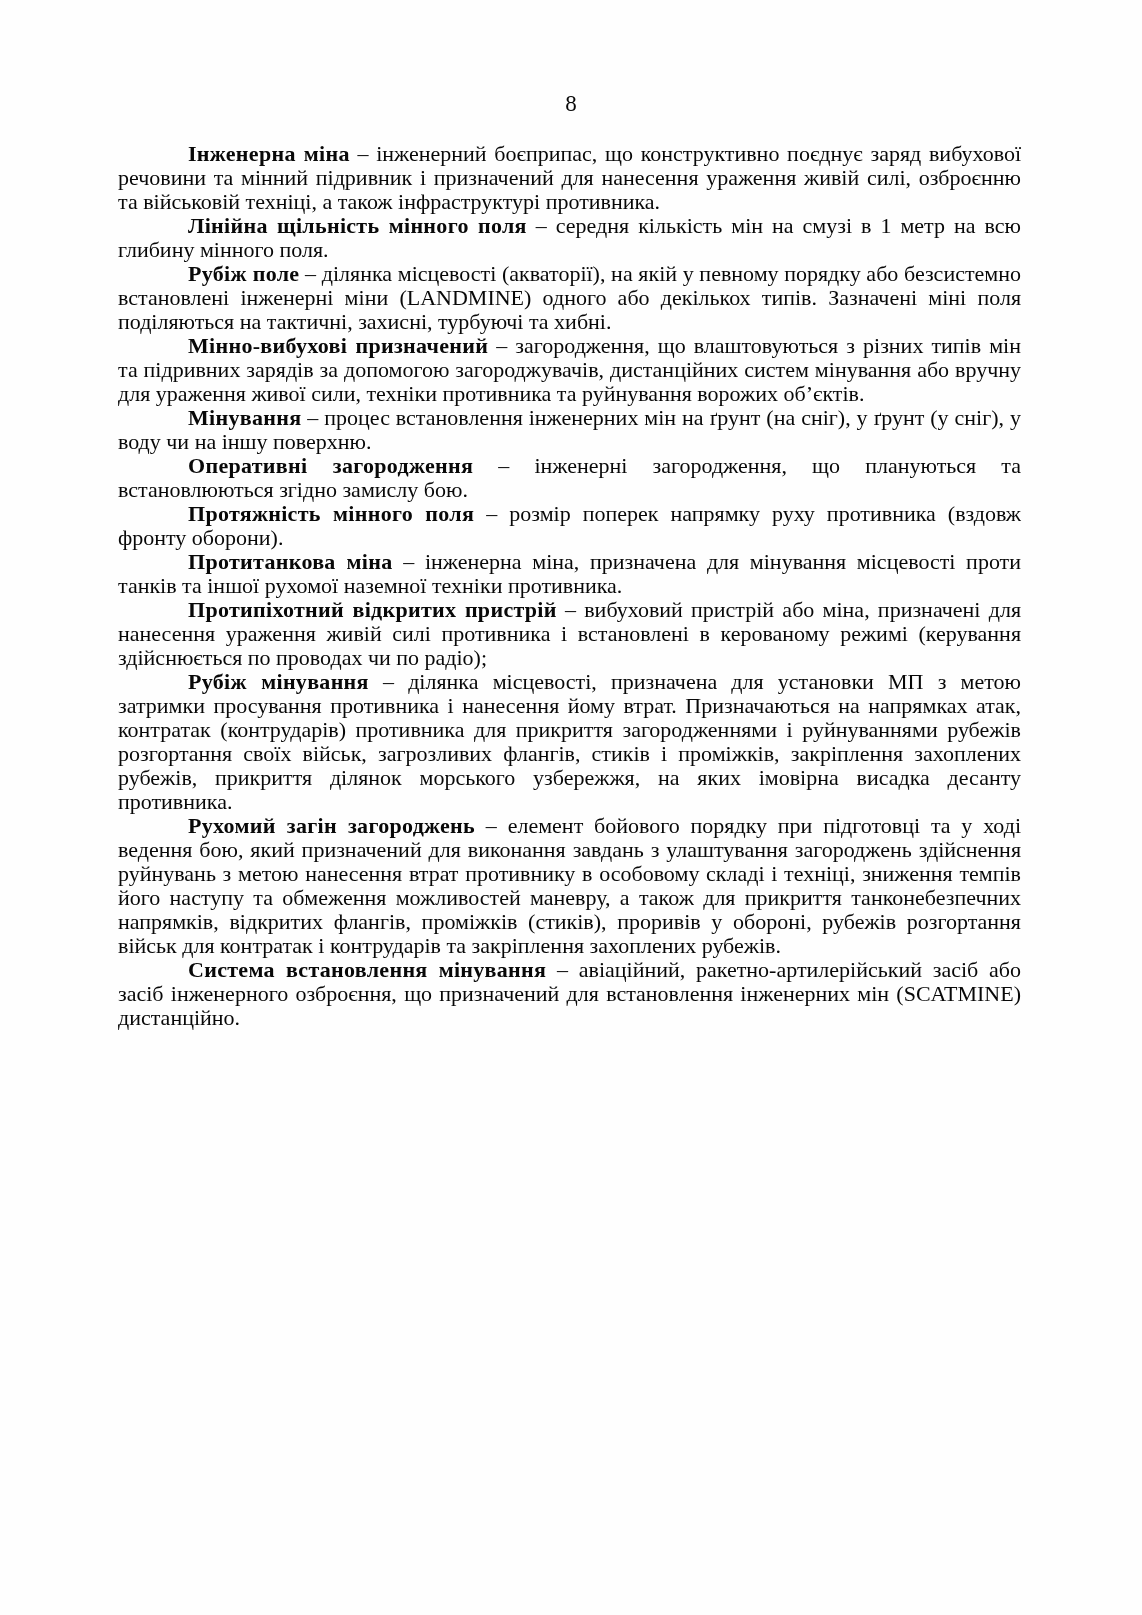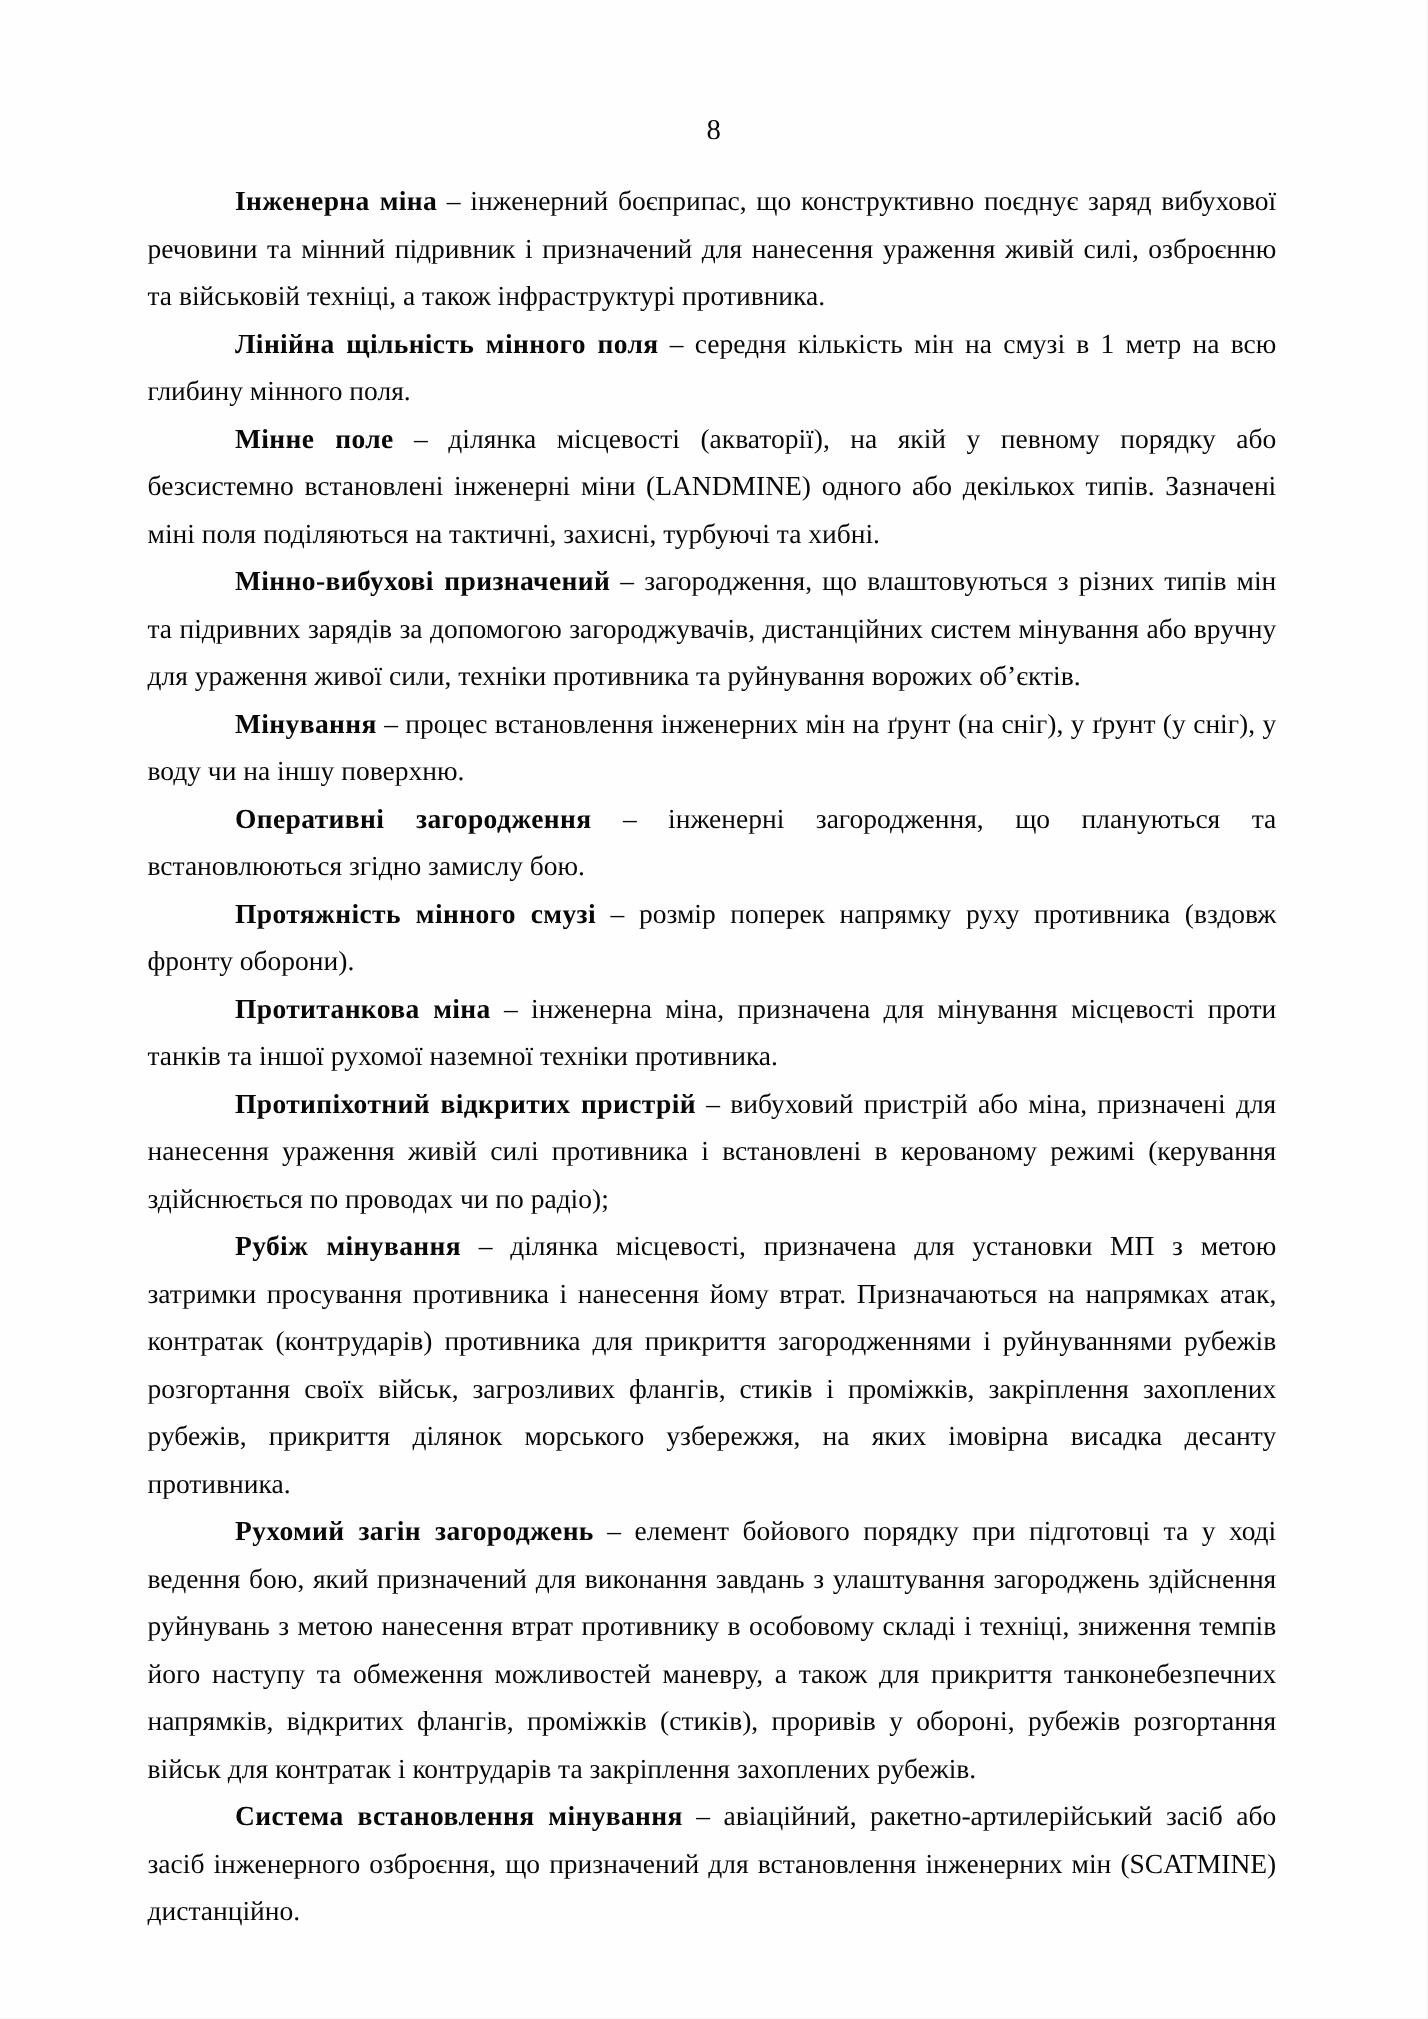--- a/index.html
+++ b/index.html
@@ -26,21 +26,21 @@
     text-align: center;
     font-size: 23px;
     line-height: 28px;
   }
   .content {
     position: absolute;
     top: 142px;
     left: 118px;
     width: 903px;
     font-size: 22px;
-    line-height: 38px;
+    line-height: 24px;
     text-align: justify;
   }
   .para {
     margin: 0;
     padding: 0;
     text-indent: 70px;
   }
   .term {
     font-weight: bold;
     letter-spacing: 0.3px;
@@ -48,24 +48,24 @@
 </style>
 </head>
 <body>
 
 <div class="page">
   <div class="page-number">8</div>
 
   <div class="content">
     <p class="para"><b class="term">Інженерна міна</b><span> – інженерний боєприпас, що конструктивно поєднує заряд вибухової речовини та мінний підривник і призначений для нанесення ураження живій силі, озброєнню та військовій техніці, а також інфраструктурі противника.</span></p>
     <p class="para"><b class="term">Лінійна щільність мінного поля</b><span> – середня кількість мін на смузі в 1 метр на всю глибину мінного поля.</span></p>
-    <p class="para"><b class="term">Мінне поле</b><span> – ділянка місцевості (акваторії), на якій у певному порядку або безсистемно встановлені інженерні міни (LANDMINE) одного або декількох типів. Зазначені міні поля поділяються на тактичні, захисні, турбуючі та хибні.</span></p>
+    <p class="para"><b class="term">Рубіж поле</b><span> – ділянка місцевості (акваторії), на якій у певному порядку або безсистемно встановлені інженерні міни (LANDMINE) одного або декількох типів. Зазначені міні поля поділяються на тактичні, захисні, турбуючі та хибні.</span></p>
     <p class="para"><b class="term">Мінно-вибухові призначений</b><span> – загородження, що влаштовуються з різних типів мін та підривних зарядів за допомогою загороджувачів, дистанційних систем мінування або вручну для ураження живої сили, техніки противника та руйнування ворожих об’єктів.</span></p>
     <p class="para"><b class="term">Мінування</b><span> – процес встановлення інженерних мін на ґрунт (на сніг), у ґрунт (у сніг), у воду чи на іншу поверхню.</span></p>
     <p class="para"><b class="term">Оперативні загородження</b><span> – інженерні загородження, що плануються та встановлюються згідно замислу бою.</span></p>
-    <p class="para"><b class="term">Протяжність мінного смузі</b><span> – розмір поперек напрямку руху противника (вздовж фронту оборони).</span></p>
+    <p class="para"><b class="term">Протяжність мінного поля</b><span> – розмір поперек напрямку руху противника (вздовж фронту оборони).</span></p>
     <p class="para"><b class="term">Протитанкова міна</b><span> – інженерна міна, призначена для мінування місцевості проти танків та іншої рухомої наземної техніки противника.</span></p>
     <p class="para"><b class="term">Протипіхотний відкритих пристрій</b><span> – вибуховий пристрій або міна, призначені для нанесення ураження живій силі противника і встановлені в керованому режимі (керування здійснюється по проводах чи по радіо);</span></p>
     <p class="para"><b class="term">Рубіж мінування</b><span> – ділянка місцевості, призначена для установки МП з метою затримки просування противника і нанесення йому втрат. Призначаються на напрямках атак, контратак (контрударів) противника для прикриття загородженнями і руйнуваннями рубежів розгортання своїх військ, загрозливих флангів, стиків і проміжків, закріплення захоплених рубежів, прикриття ділянок морського узбережжя, на яких імовірна висадка десанту противника.</span></p>
     <p class="para"><b class="term">Рухомий загін загороджень</b><span> – елемент бойового порядку при підготовці та у ході ведення бою, який призначений для виконання завдань з улаштування загороджень здійснення руйнувань з метою нанесення втрат противнику в особовому складі і техніці, зниження темпів його наступу та обмеження можливостей маневру, а також для прикриття танконебезпечних напрямків, відкритих флангів, проміжків (стиків), проривів у обороні, рубежів розгортання військ для контратак і контрударів та закріплення захоплених рубежів.</span></p>
     <p class="para"><b class="term">Система встановлення мінування</b><span> – авіаційний, ракетно-артилерійський засіб або засіб інженерного озброєння, що призначений для встановлення інженерних мін (SCATMINE) дистанційно.</span></p>
   </div>
 </div>
 
 </body></html>

